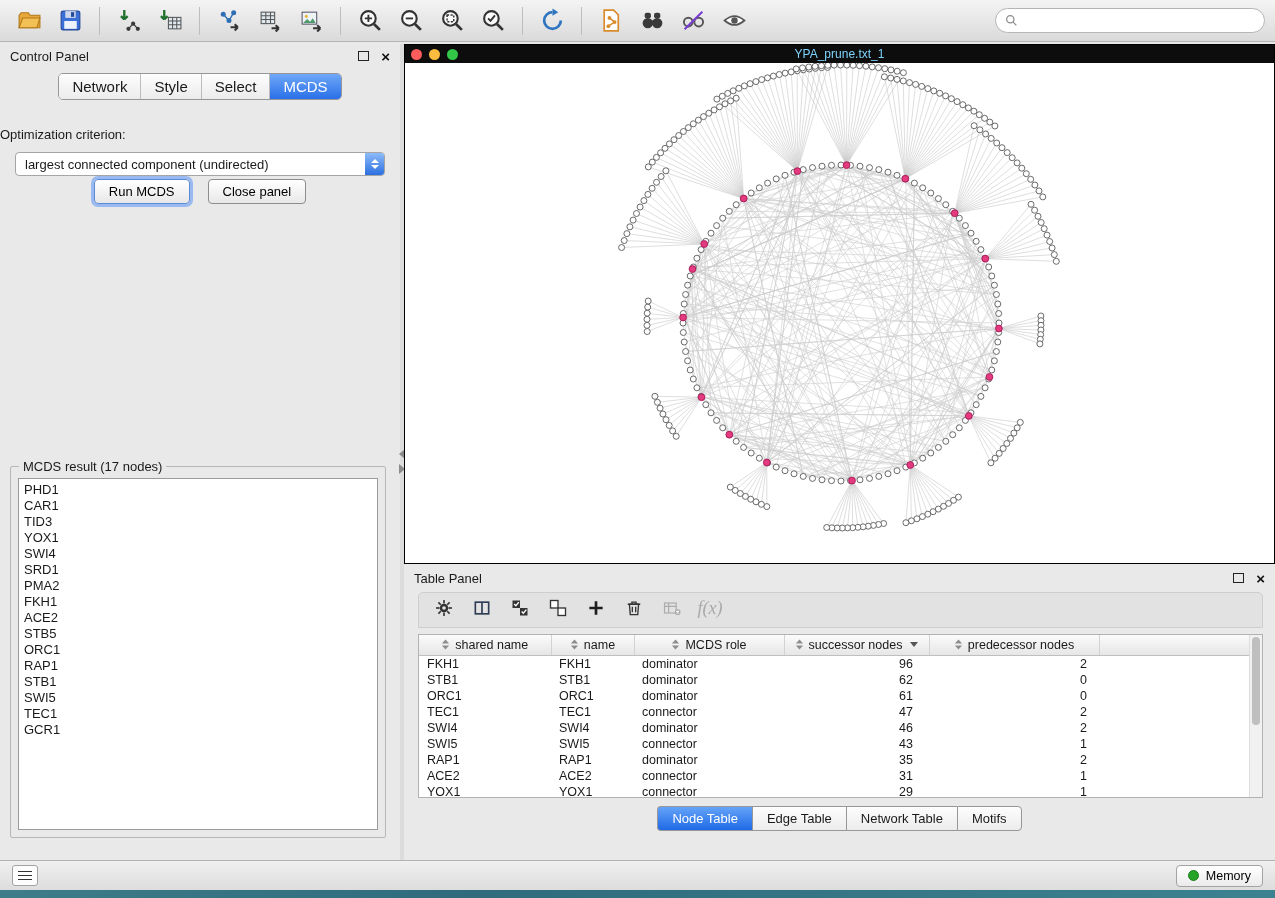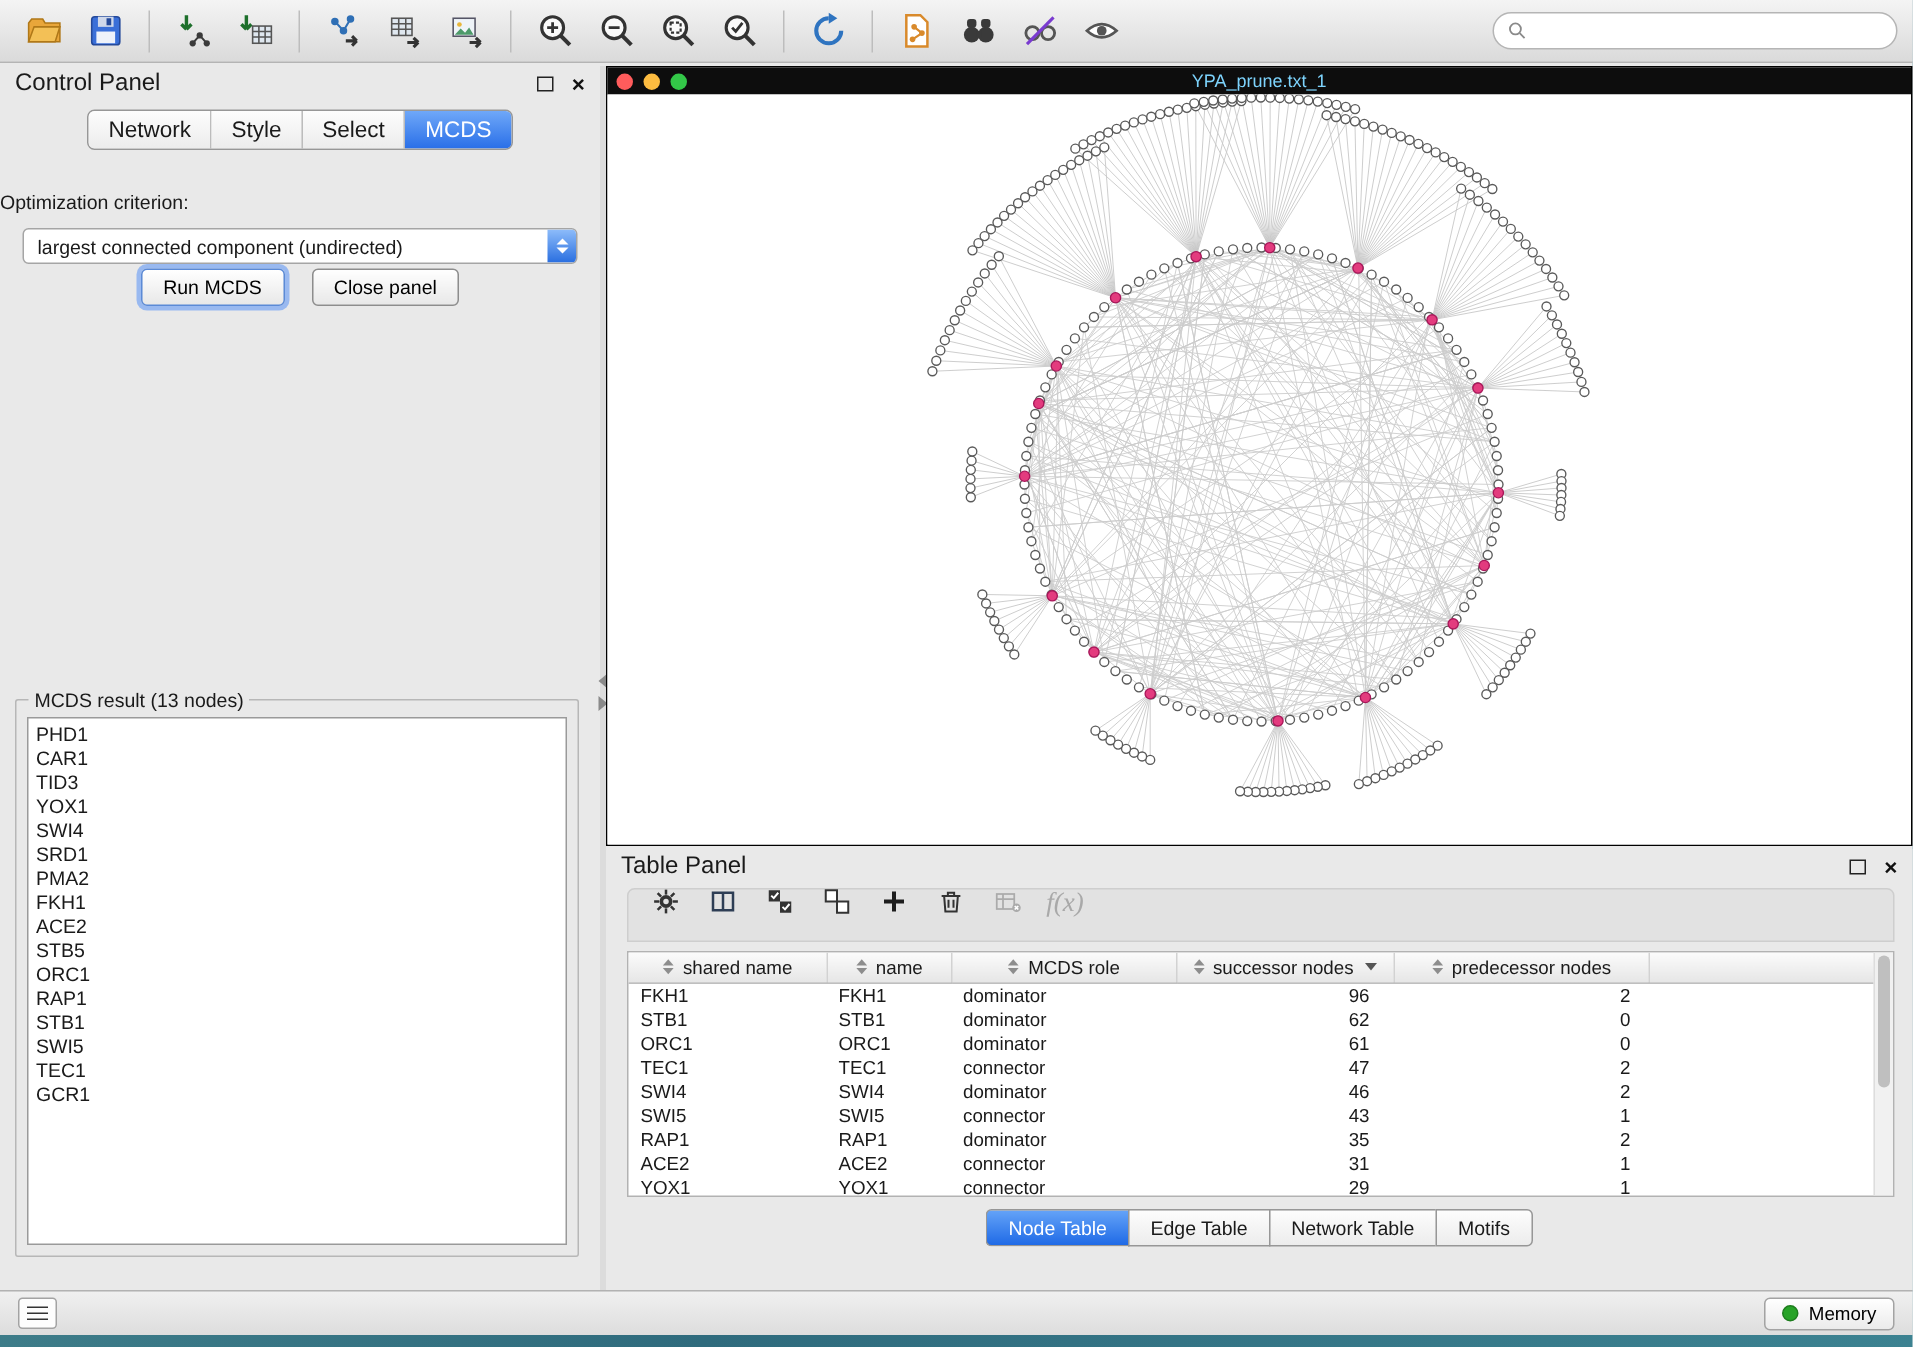--- a/index.html
+++ b/index.html
@@ -20,21 +20,21 @@
       border-radius:13px;height:25px;width:270px;padding:0 9px;}
   .search-box svg{width:13px;height:13px;margin-right:5px;flex:none;}
   .search-box input{border:none;outline:none;flex:1;font:12px "Liberation Sans",sans-serif;background:transparent;}
 
   
   .main{position:absolute;left:0;top:44px;right:0;bottom:30px;}
 
   
   .cp{position:absolute;left:0;top:0;width:400px;height:100%;background:#e9e9e9;}
   .panel-head{height:24px;display:flex;align-items:center;padding:0 10px;}
-  .panel-title{flex:1;font-size:16px;}
+  .panel-title{flex:1;font-size:13px;}
   .float-btn{width:11px;height:10px;border:1.5px solid #222;background:transparent;margin-right:12px;cursor:pointer;}
   .close-btn{font-size:15px;line-height:1;color:#111;font-weight:bold;background:none;border:none;cursor:pointer;}
   .tabbar{display:flex;justify-content:center;margin-top:5px;}
   .tabs{display:inline-flex;border:1px solid #979797;border-radius:5px;overflow:hidden;}
   .tab{padding:4px 13px;font-size:15px;border-right:1px solid #bcbcbc;
        background:linear-gradient(#fdfdfd,#ececec);cursor:pointer;}
   .tab:last-child{border-right:none;}
   .tab.active{background:linear-gradient(#6fa8f8,#2a6fe8);color:#fff;}
   .opt-label{text-align:left;margin-top:27px;}
   .dropdown{width:370px;height:24px;margin:10px auto 0;background:#fff;border:1px solid #a5a5a5;
@@ -67,21 +67,21 @@
   .netwin{position:absolute;left:0;top:0;right:0;height:520px;border:1px solid #000;background:#fff;}
   .net-titlebar{height:18px;background:#0d0d0d;display:flex;align-items:center;padding:0 6px;position:relative;}
   .tl{width:11px;height:11px;border-radius:50%;margin-right:7px;border:none;cursor:pointer;flex:none;}
   .net-title{position:absolute;left:0;right:0;text-align:center;color:#7dd3fc;font-size:12px;pointer-events:none;}
   .net-canvas{position:absolute;left:0;top:18px;right:0;bottom:0;background:#fff;}
   .net-canvas svg{width:100%;height:100%;display:block;}
 
   
   .tablepanel{position:absolute;left:0;right:0;top:522px;bottom:0;background:#e9e9e9;}
   .tp-toolbar{margin:2px 12px 0 14px;height:36px;background:#e2e2e2;border:1px solid #cecece;
-      border-radius:5px 5px 0 0;display:flex;align-items:flex-end;gap:8px;padding:11px 10px;}
+      border-radius:5px 5px 0 0;display:flex;align-items:flex-start;gap:8px;padding:0 10px;}
   .tpb{width:30px;height:30px;border:none;background:transparent;display:flex;align-items:center;
       justify-content:center;border-radius:4px;cursor:pointer;}
   .tpb svg{width:20px;height:20px;}
   .fx{font-family:"Liberation Serif",serif;font-style:italic;color:#a9a9a9;font-size:18px;}
   .tablewrap{margin:6px 12px 0 14px;background:#fff;border:1px solid #b2b2b2;position:relative;height:164px;overflow:hidden;}
   table{width:100%;border-collapse:collapse;table-layout:fixed;}
   thead th{height:20px;background:linear-gradient(#fbfbfb,#e6e6e6);border-right:1px solid #d2d2d2;
       border-bottom:1px solid #bfbfbf;font-weight:normal;font-size:12.5px;padding:0;}
   thead th:last-child{border-right:none;}
   .thc{display:flex;align-items:center;justify-content:center;gap:5px;height:100%;cursor:pointer;}
@@ -272,21 +272,21 @@
         <span class="stepper">
             <i class="up"></i>
             <i class="dn"></i>
           </span>
       </div>
       <div class="btn-row">
         <button class="pbtn focus">Run MCDS</button>
         <button class="pbtn">Close panel</button>
       </div>
       <div class="groupbox">
-        <span class="gb-title">MCDS result (13 nodes)</span>
+        <span class="gb-title">MCDS result (17 nodes)</span>
         <div class="mcds-list">
             <div class="mcds-item">PHD1</div>
             <div class="mcds-item">CAR1</div>
             <div class="mcds-item">TID3</div>
             <div class="mcds-item">YOX1</div>
             <div class="mcds-item">SWI4</div>
             <div class="mcds-item">SRD1</div>
             <div class="mcds-item">PMA2</div>
             <div class="mcds-item">FKH1</div>
             <div class="mcds-item">ACE2</div>

